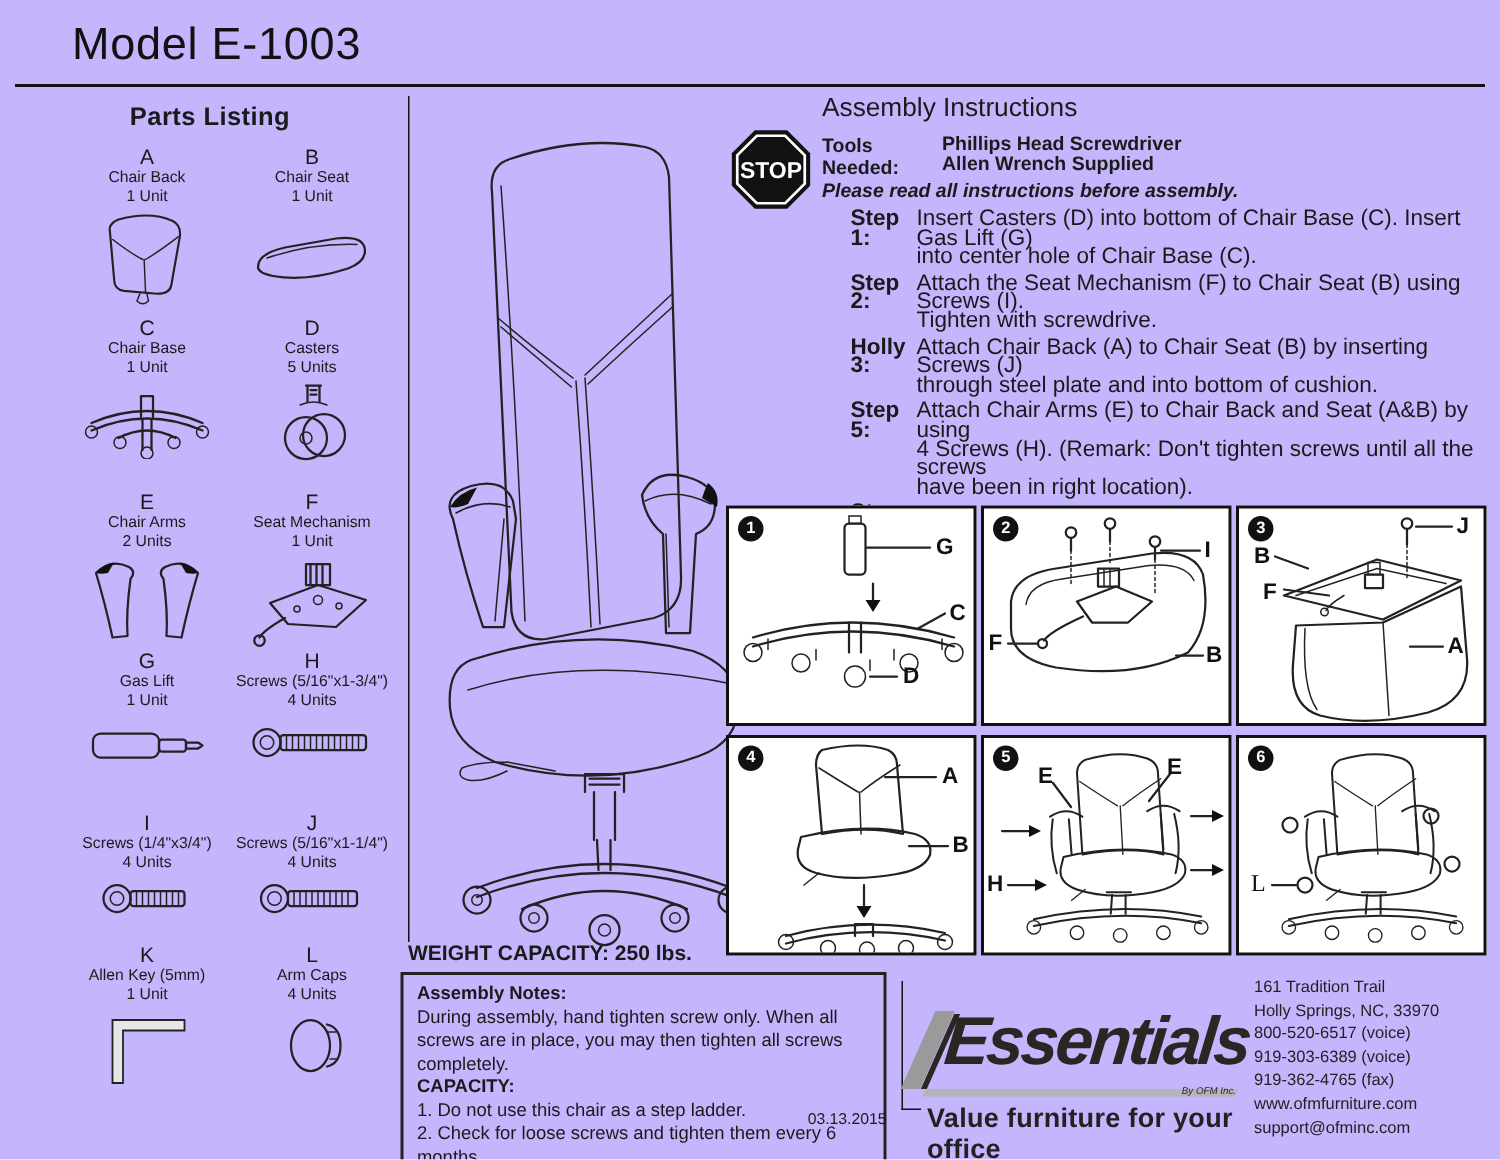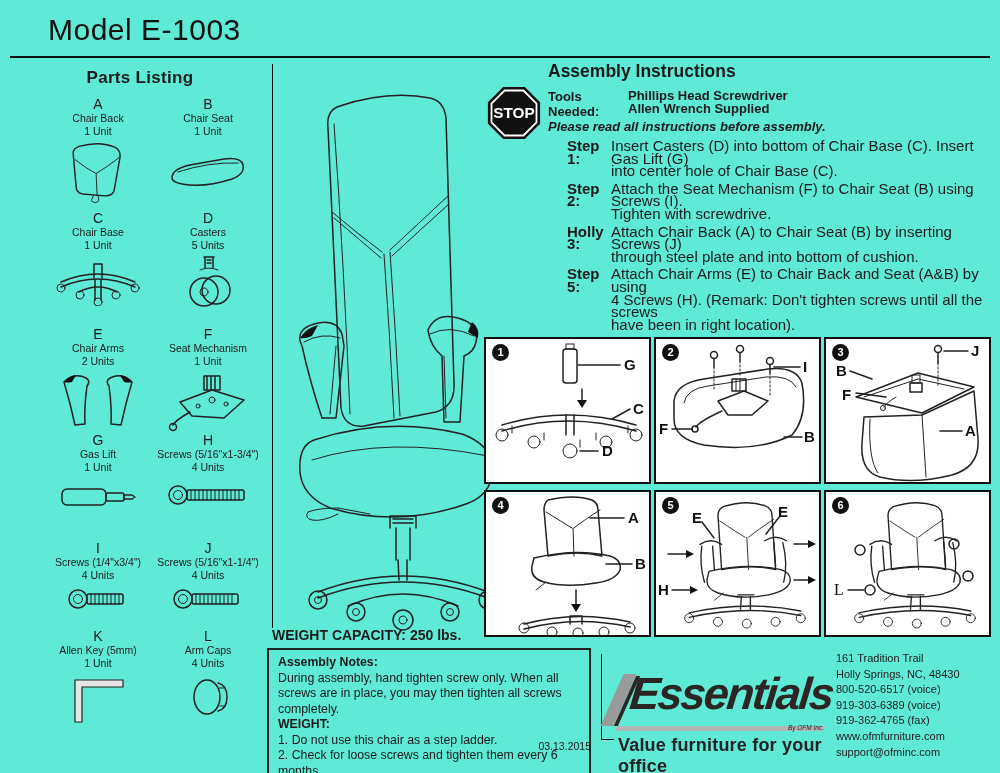--- a/index.html
+++ b/index.html
@@ -1,38 +1,38 @@
 <!DOCTYPE html>
 <html><head>
 <meta charset="utf-8">
 <style>
   * { margin:0; padding:0; box-sizing:border-box; }
   html,body { background:#fff; }
   .page {
-    position:relative; width:1000px; height:773px; background:#5eead4;
+    position:relative; width:1000px; height:773px; background:#c4b5fd;
     font-family:"Liberation Sans", sans-serif; color:#1a1a1a; overflow:hidden;
   }
   .abs { position:absolute; }
   .title { left:48px; top:13px; font-size:30px; font-weight:400; letter-spacing:.5px; color:#111; }
   .title-rule { left:10px; top:56px; width:980px; height:2px; background:#111; }
   .v-divider { left:272px; top:64px; width:0; height:564px; border-left:1.5px solid #111; }
 
   .parts-heading { left:40px; top:68px; width:200px; text-align:center; font-size:17px; font-weight:bold; letter-spacing:.3px; }
   .part { position:absolute; width:112px; text-align:center; }
   .part .ltr { font-size:14px; line-height:16px; }
   .part .nm  { font-size:10.5px; line-height:13px; }
   .part .qty { font-size:10.5px; line-height:13px; }
   .part .ico { margin-top:2px; }
 
   svg .ln { fill:none; stroke:#222; stroke-width:1.5; stroke-linecap:round; stroke-linejoin:round; }
   svg .thin { fill:none; stroke:#222; stroke-width:1; stroke-linecap:round; }
   svg .blk { fill:#111; stroke:none; }
   svg .gry { fill:#e6e6e6; stroke:#222; stroke-width:1.2; }
 
-  .ai-heading { left:548px; top:61px; font-size:17.5px; font-weight:bold;text-align:right; }
+  .ai-heading { left:548px; top:61px; font-size:17.5px; font-weight:normal;text-align:right; }
   .stop-wrap { left:487px; top:86px; width:54px; height:54px; }
   .tools-block { left:548px; top:89px; width:440px; font-size:13px; }
   .tools-row { display:flex; }
   .tools-label { font-weight:bold; width:80px; flex:none; }
   .tools-list div { font-weight:bold; line-height:13px; }
   .notice { font-weight:bold; font-style:italic; line-height:14px; margin-top:1px; }
   .steps { left:567px; top:140px; width:436px; font-size:15px; }
   .step { display:flex; margin-bottom:5px; }
   .step-label { font-weight:bold; width:44px; flex:none; line-height:12.6px; }
   .step-text { white-space:pre-line; line-height:12.6px; }
@@ -466,41 +466,41 @@
       <path class="ln" d="M22,98 H38"></path>
     </svg>
     <span class="dlabel serif" style="left:8px;top:90px">L</span>
   </div>
 
   <div class="abs weight">WEIGHT CAPACITY: 250 lbs.</div>
 
   <div class="abs notes-box">
     <div class="bold">Assembly Notes:</div>
     <div>During assembly, hand tighten screw only. When all screws are in place, you may then tighten all screws completely.</div>
-    <div class="bold">WEIGHT:</div>
+    <div class="bold">CAPACITY:</div>
     <div>1. Do not use this chair as a step ladder.</div>
     <div>2. Check for loose screws and tighten them every 6 months.</div>
   </div>
 
   <div class="abs date">03.13.2015</div>
 
   <div class="abs l-divider"></div>
 
   <div class="abs logo">
     <div class="slash-gray"></div>
     <div class="slash-dark"></div>
     <div class="word">Essentials</div>
     <div class="underbar"></div>
     <div class="byline">By OFM Inc.</div>
     <div class="tagline">Value furniture for your office</div>
   </div>
 
   <div class="abs contact">
     <div>161 Tradition Trail</div>
-    <div>Holly Springs, NC, 48430</div>
+    <div>Holly Springs, NC, 33970</div>
     <div>800-520-6517 (voice)</div>
     <div>919-303-6389 (voice)</div>
     <div>919-362-4765 (fax)</div>
     <div>www.ofmfurniture.com</div>
     <div>support@ofminc.com</div>
   </div>
 
 </div>
 
 </body></html>

